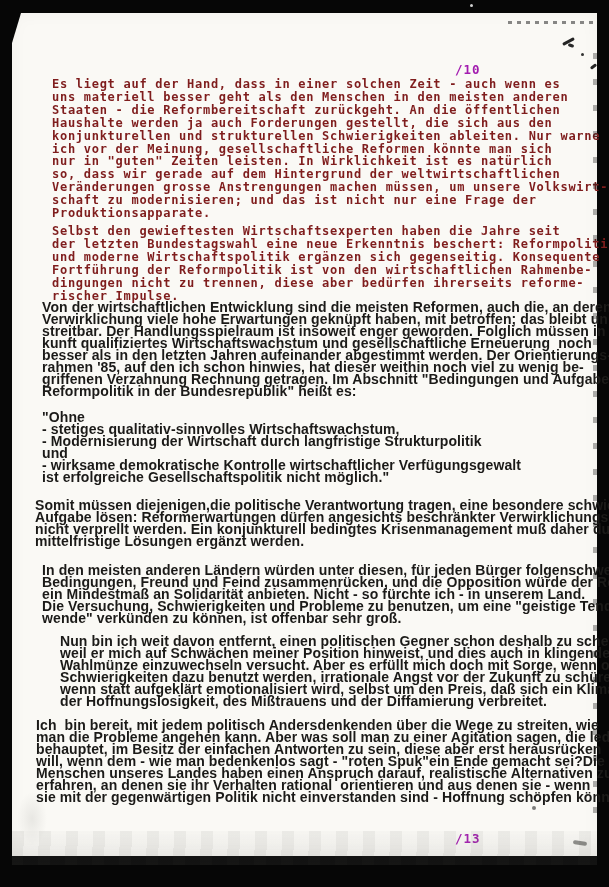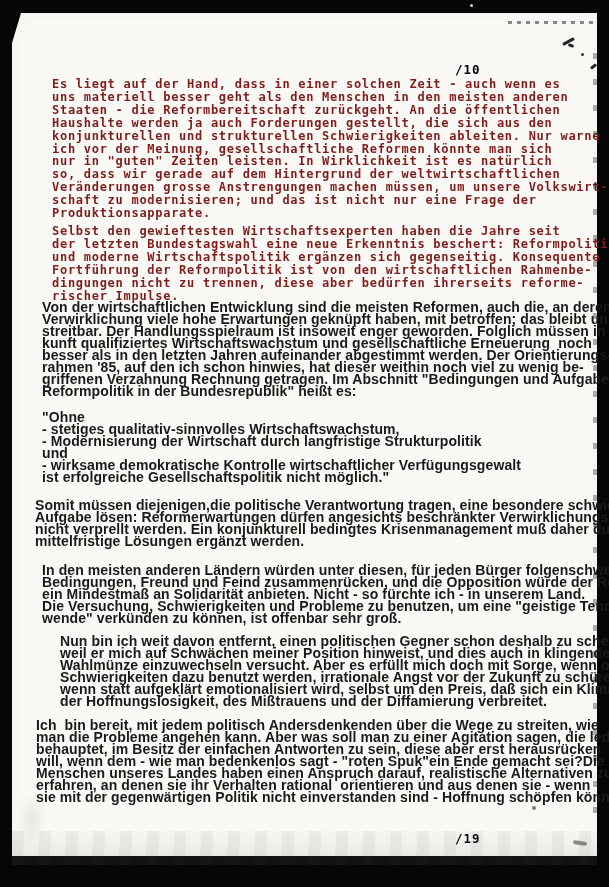--- a/index.html
+++ b/index.html
@@ -19,21 +19,21 @@
     font-family:"DejaVu Sans Mono",monospace;font-size:12px;line-height:12.9px;
     font-weight:bold;letter-spacing:0.72px;
   }
   
   .typeB{
     position:absolute;white-space:pre;color:#1b1a18;
     font-family:Liberation Sans, sans-serif;font-size:14px;line-height:12px;
     font-weight:bold;letter-spacing:0.1px;
   }
   .pagenum{position:absolute;font-family:"DejaVu Sans Mono",monospace;font-size:12.5px;
-    font-weight:bold;letter-spacing:1px;color:#000000;}
+    font-weight:bold;letter-spacing:1px;color:#a21caf;}
   #pagenum-top{left:443px;top:49px;}
   #pagenum-bottom{left:443px;top:818px;}
   #p1{left:40px;top:65px;}
   #p2{left:40px;top:212px;}
   #p3{left:30px;top:288px;}
   #p4{left:30px;top:398px;}
   #p5{left:23px;top:486px;}
   #p6{left:30px;top:551px;}
   #p7{left:48px;top:622px;}
   #p8{left:24px;top:706px;}
@@ -132,21 +132,21 @@
 der Hoffnungslosigkeit, des Mißtrauens und der Diffamierung verbreitet.</div>
 
     <div class="typeB" id="p8">Ich  bin bereit, mit jedem politisch Andersdenkenden über die Wege zu streiten, wie
 man die Probleme angehen kann. Aber was soll man zu einer Agitation sagen, die lediglich
 behauptet, im Besitz der einfachen Antworten zu sein, diese aber erst herausrücken
 will, wenn dem - wie man bedenkenlos sagt - "roten Spuk"ein Ende gemacht sei?Die
 Menschen unseres Landes haben einen Anspruch darauf, realistische Alternativen zu
 erfahren, an denen sie ihr Verhalten rational  orientieren und aus denen sie - wenn
 sie mit der gegenwärtigen Politik nicht einverstanden sind - Hoffnung schöpfen können.</div>
 
-    <div class="pagenum" id="pagenum-bottom">/19</div>
+    <div class="pagenum" id="pagenum-bottom">/13</div>
 
     <div class="artifact" id="wedge-top-left"></div>
     <div class="artifact" id="dash-noise-top"></div>
     <div class="artifact" id="speck-a"></div>
     <div class="artifact" id="speck-b"></div>
     <div class="artifact" id="speck-c"></div>
     <div class="artifact" id="speck-d"></div>
     <div class="artifact" id="edge-noise-right"></div>
     <div class="artifact" id="smudge-bottom"></div>
     <div class="artifact" id="smudge-bottom-left"></div>

